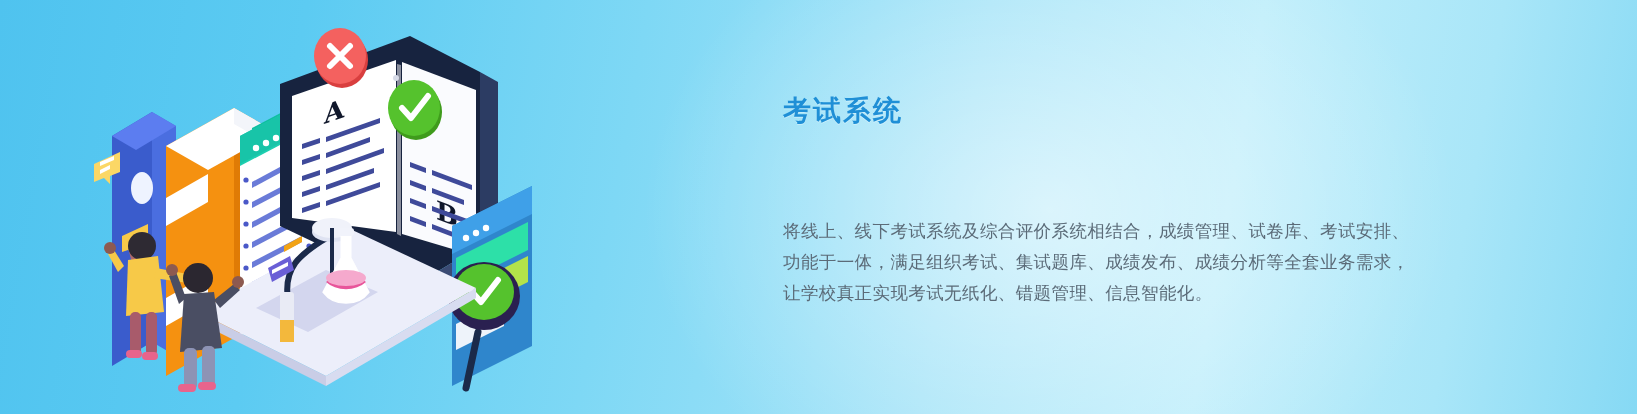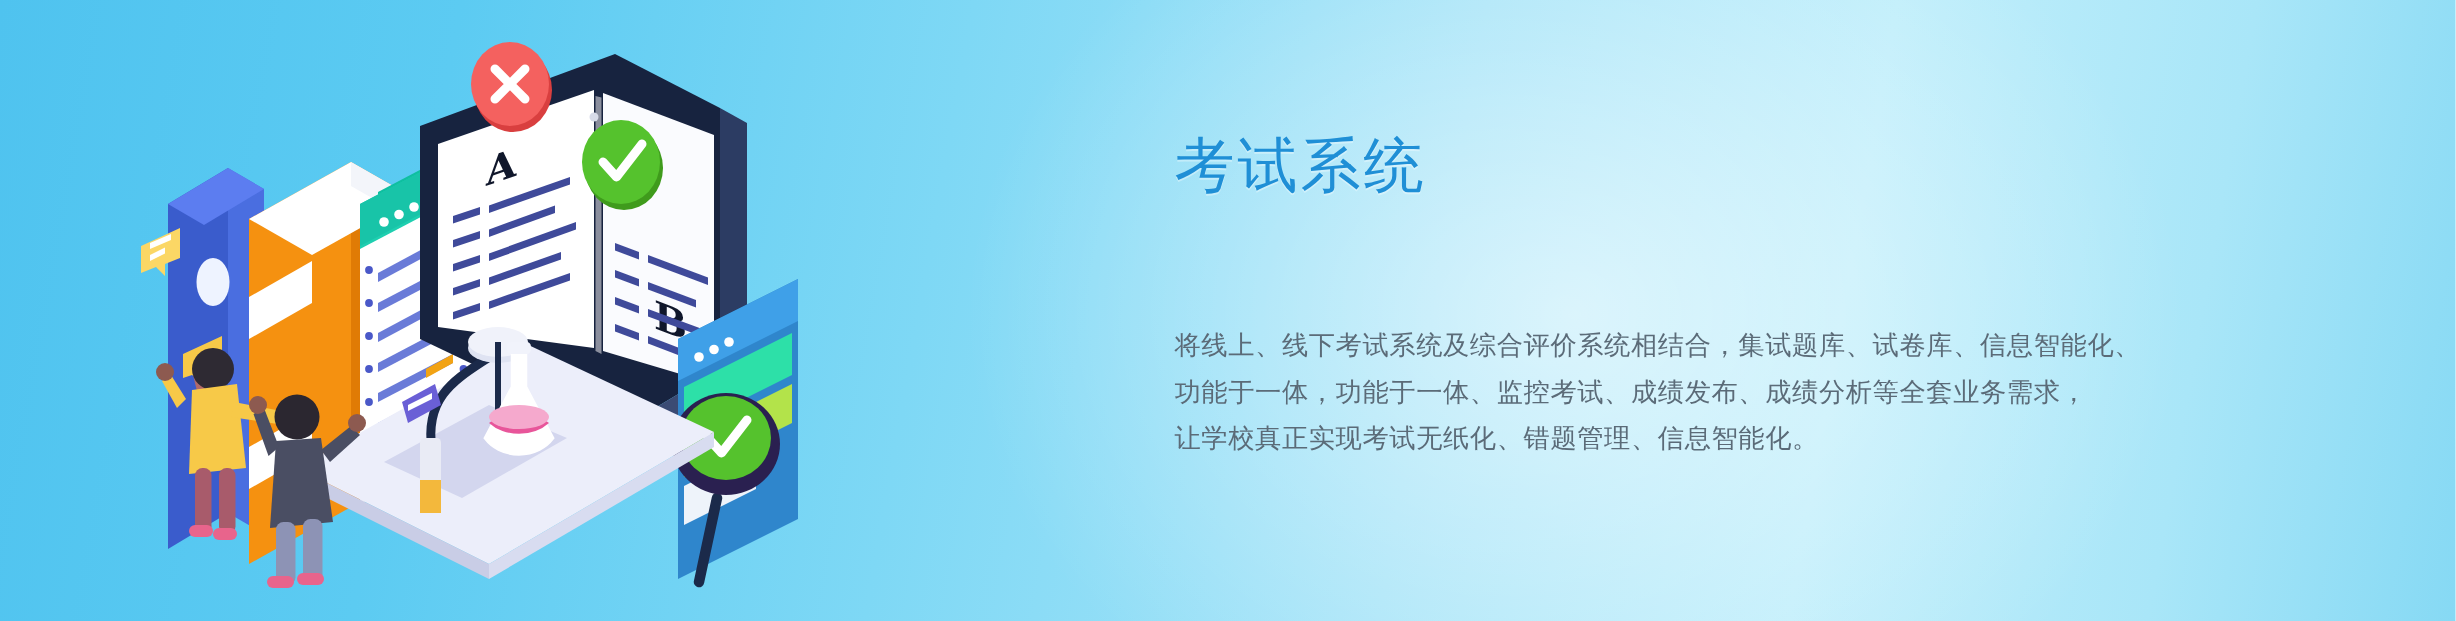--- a/index.html
+++ b/index.html
@@ -18,22 +18,22 @@
   
   .glow{
     position:absolute;left:640px;top:-120px;width:820px;height:660px;
     background:radial-gradient(ellipse at center, rgba(255,255,255,.55) 0%, rgba(255,255,255,.22) 42%, rgba(255,255,255,0) 70%);
     pointer-events:none;
   }
 
   
   .copy{position:absolute;left:783px;top:84px;width:720px;}
   .title{
-    font-size:40px;line-height:54px;letter-spacing:2px;
-    color:#1f8fd6;font-weight:400;margin:0;
+    font-size:28px;line-height:54px;letter-spacing:2px;
+    color:#1f8fd6;font-weight:700;margin:0;
     text-shadow:0 1px 0 rgba(255,255,255,.35);
   }
   .desc{
     margin:78px 0 0 0;
     font-size:17.5px;line-height:31px;letter-spacing:.4px;
     color:#5b6b78;
     max-width:700px;
   }
   .desc p{margin:0;white-space:nowrap;}
 
@@ -234,19 +234,19 @@
         <polygon points="188,248 210,236 214,250 192,262" fill="#6a5fd6"></polygon>
         <polygon points="192,250 208,242 208,246 192,254" fill="#ffffff"></polygon>
       </g>
 
     </svg>
   </div>
 
   <div class="copy">
     <h1 class="title">考试系统</h1>
     <div class="desc">
-      <p>将线上、线下考试系统及综合评价系统相结合，集试题库、试卷库、信息智能化、</p>
-      <p>功能于一体，功能于一体、监控考试、成绩发布、成绩分析等全套业务需求，</p>
+      <p>将线上、线下考试系统及综合评价系统相结合，成绩管理、试卷库、考试安排、</p>
+      <p>功能于一体，满足组织考试、集试题库、成绩发布、成绩分析等全套业务需求，</p>
       <p>让学校真正实现考试无纸化、错题管理、信息智能化。</p>
     </div>
   </div>
 
 </div>
 
 </body></html>

